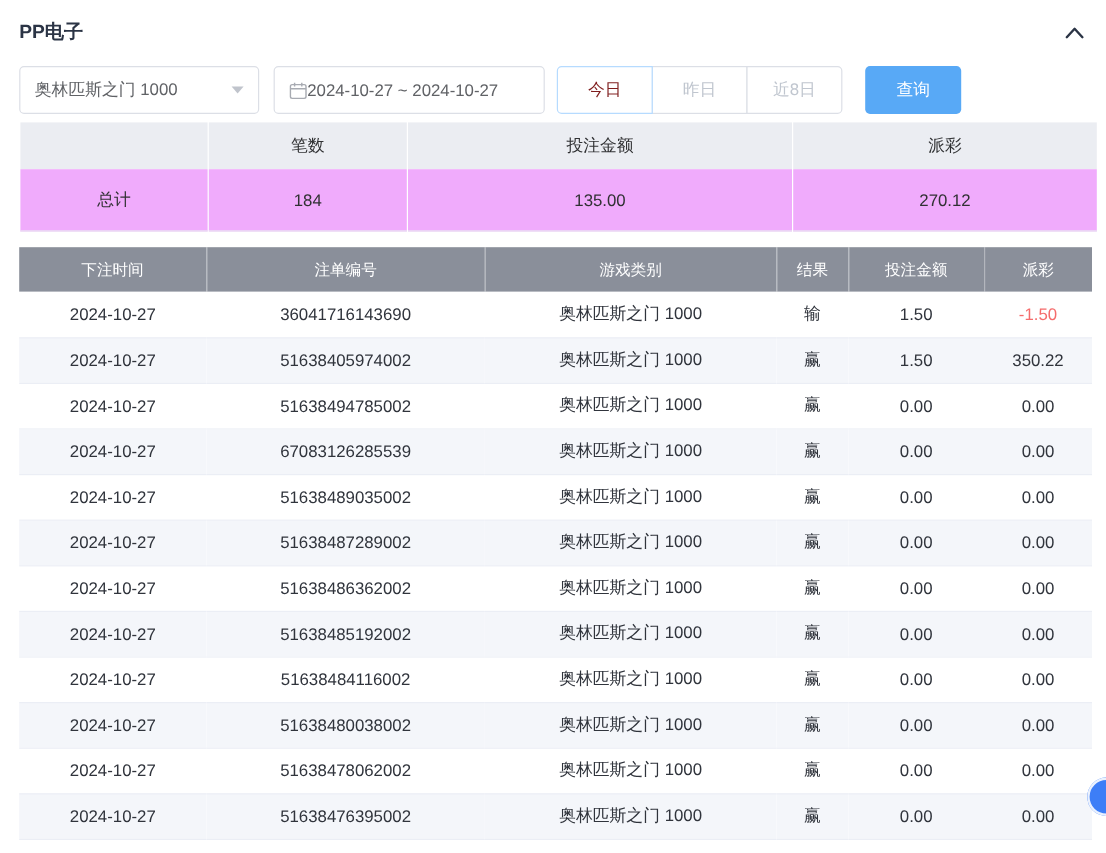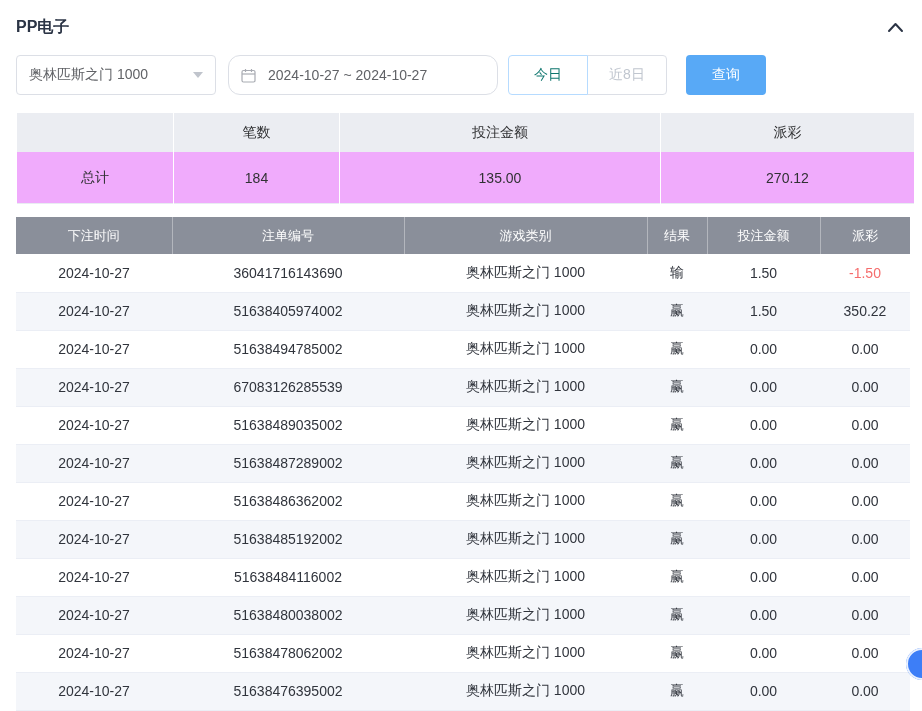--- a/index.html
+++ b/index.html
@@ -12,34 +12,34 @@
   .panel-title { font-size:16px; font-weight:bold; color:#2b3445; }
   .collapse-btn { cursor:pointer; display:flex; align-items:center; }
 
   
   .filters { display:flex; align-items:center; height:40px; }
   .ctl { height:40px; border:1px solid #dcdfe6; border-radius:4px; background:#fff;
          display:flex; align-items:center; font-size:14px; color:#606266; cursor:pointer; }
   .game-select { width:200px; padding:0 12px; justify-content:space-between; }
   .caret-down { width:0; height:0; border-left:5px solid transparent; border-right:5px solid transparent;
                 border-top:6px solid #c0c4cc; }
-  .date-input { width:270px; margin-left:12px; padding:0 12px; gap:12px;border-radius:12px; }
+  .date-input { width:226px; margin-left:12px; padding:0 12px; gap:0; }
   .btn-group { display:flex; margin-left:10px; }
   .seg { width:80px; height:40px; background:#fff; border:1px solid #dcdfe6; font-size:14px;
          color:#c0c6cf; cursor:pointer; margin-left:-1px; position:relative;
          font-family:"Liberation Sans","DejaVu Sans",sans-serif; }
   .seg:first-child { margin-left:0; border-radius:4px 0 0 4px; }
   .seg:last-child { border-radius:0 4px 4px 0; }
-  .seg.active { color:#0f766e; border-color:#b6dbff; z-index:2; }
+  .seg.active { color:#7f1d1d; border-color:#b6dbff; z-index:2; }
   .query-btn { width:80px; height:40px; margin-left:19px; background:#58a9f6; color:#fff;
                border:none; border-radius:4px; font-size:14px; cursor:pointer;
                font-family:"Liberation Sans","DejaVu Sans",sans-serif; }
 
   
-  .summary-table { width:894px; margin-top:18px; border-collapse:separate; border-spacing:1.5px 0; table-layout:fixed; }
+  .summary-table { width:894px; margin-top:7px; border-collapse:separate; border-spacing:1.5px 0; table-layout:fixed; }
   .summary-table th { height:39px; background:#ebedf2; font-weight:400; font-size:14px; color:#303133; text-align:center; }
   .summary-table td { height:52px; background:#f0abfc; font-size:14px; text-align:center; border-bottom:1px solid #e9ecf2; }
 
   
   .bet-table { width:894px; margin-top:13px; border-collapse:collapse; table-layout:fixed; }
   .bet-table thead th { height:37px; background:#8a8f9a; color:#fff; font-size:13px; font-weight:400;
                         text-align:center; border-right:1px solid rgba(255,255,255,0.35);font-family:Liberation Mono, monospace; }
   .bet-table thead th:last-child { border-right:none; }
   .bet-table tbody td { height:38px; font-size:14px; text-align:center; color:#30343c;
                         border-bottom:1px solid #ebeef5; background:#fff;
@@ -76,20 +76,21 @@
             <rect x="1" y="2.5" width="13" height="11.5" rx="1.5" fill="none" stroke="#a8abb2" stroke-width="1.2"></rect>
             <line x1="1" y1="6" x2="14" y2="6" stroke="#a8abb2" stroke-width="1.2"></line>
             <line x1="4.5" y1="1" x2="4.5" y2="4" stroke="#a8abb2" stroke-width="1.2"></line>
             <line x1="10.5" y1="1" x2="10.5" y2="4" stroke="#a8abb2" stroke-width="1.2"></line>
           </svg>
       </span>
       <span>2024-10-27 ~ 2024-10-27</span>
     </div>
     <div class="btn-group">
       <button class="seg active">今日</button>
+      <button class="seg">昨日</button>
       <button class="seg">近8日</button>
     </div>
     <button class="query-btn">查询</button>
   </div>
 
   <table class="summary-table">
     <colgroup>
         <col style="width:156px">
         <col style="width:165px">
         <col style="width:320px">

